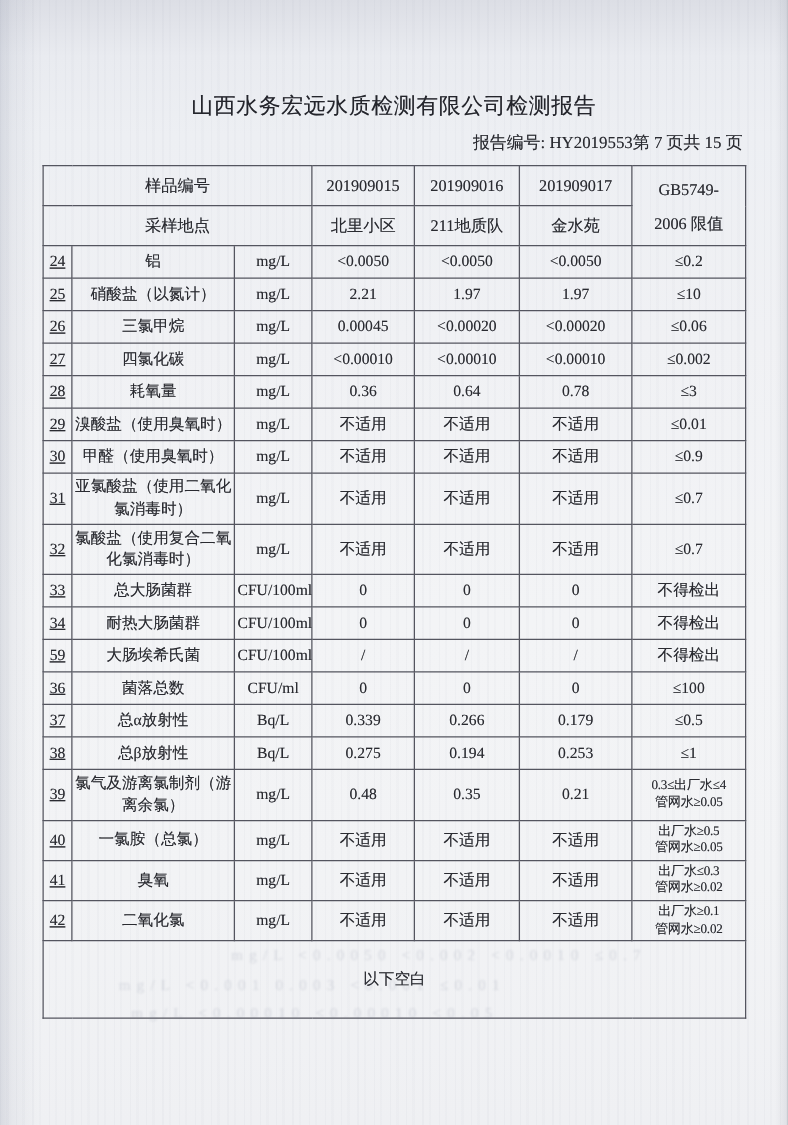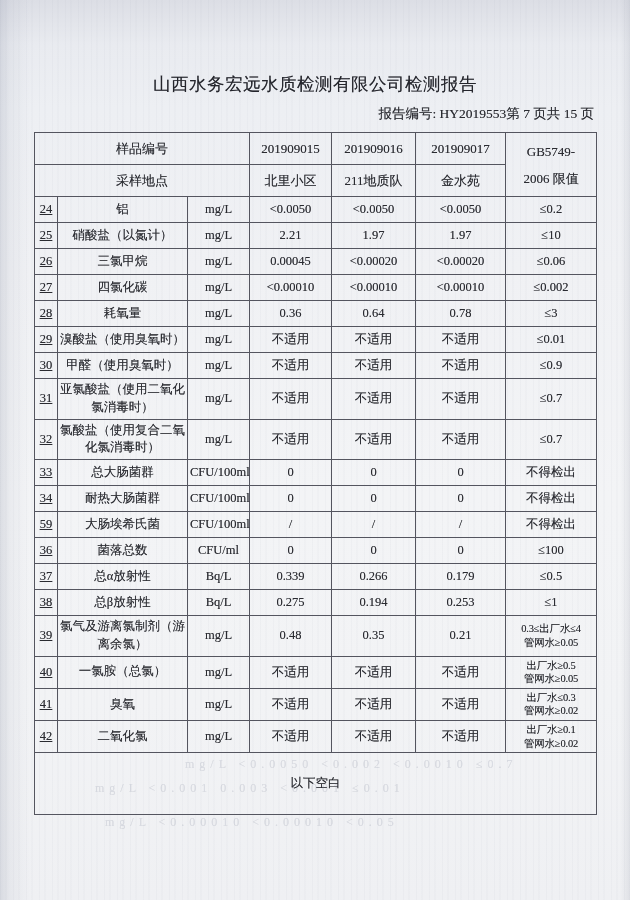--- a/index.html
+++ b/index.html
@@ -47,21 +47,21 @@
   .blank-cell{
     height:62px;vertical-align:top;text-align:left;
     padding:8px 0 0 9px;font-size:13px;position:relative;
   }
   .ghost-line{
     position:absolute;color:#7e869e;opacity:0.20;filter:blur(0.7px);
     font-size:12px;letter-spacing:5px;white-space:nowrap;pointer-events:none;
   }
   .ghost-1{top:4px;left:150px;}
   .ghost-2{top:28px;left:60px;}
-  .ghost-3{top:62px;left:70px;}
+  .ghost-3{top:50px;left:70px;}
 </style>
 </head>
 <body>
 
 <div class="sheet">
 
   <div class="title">山西水务宏远水质检测有限公司检测报告</div>
 
   <div class="meta">
     <span>报告编号: HY2019553</span>

